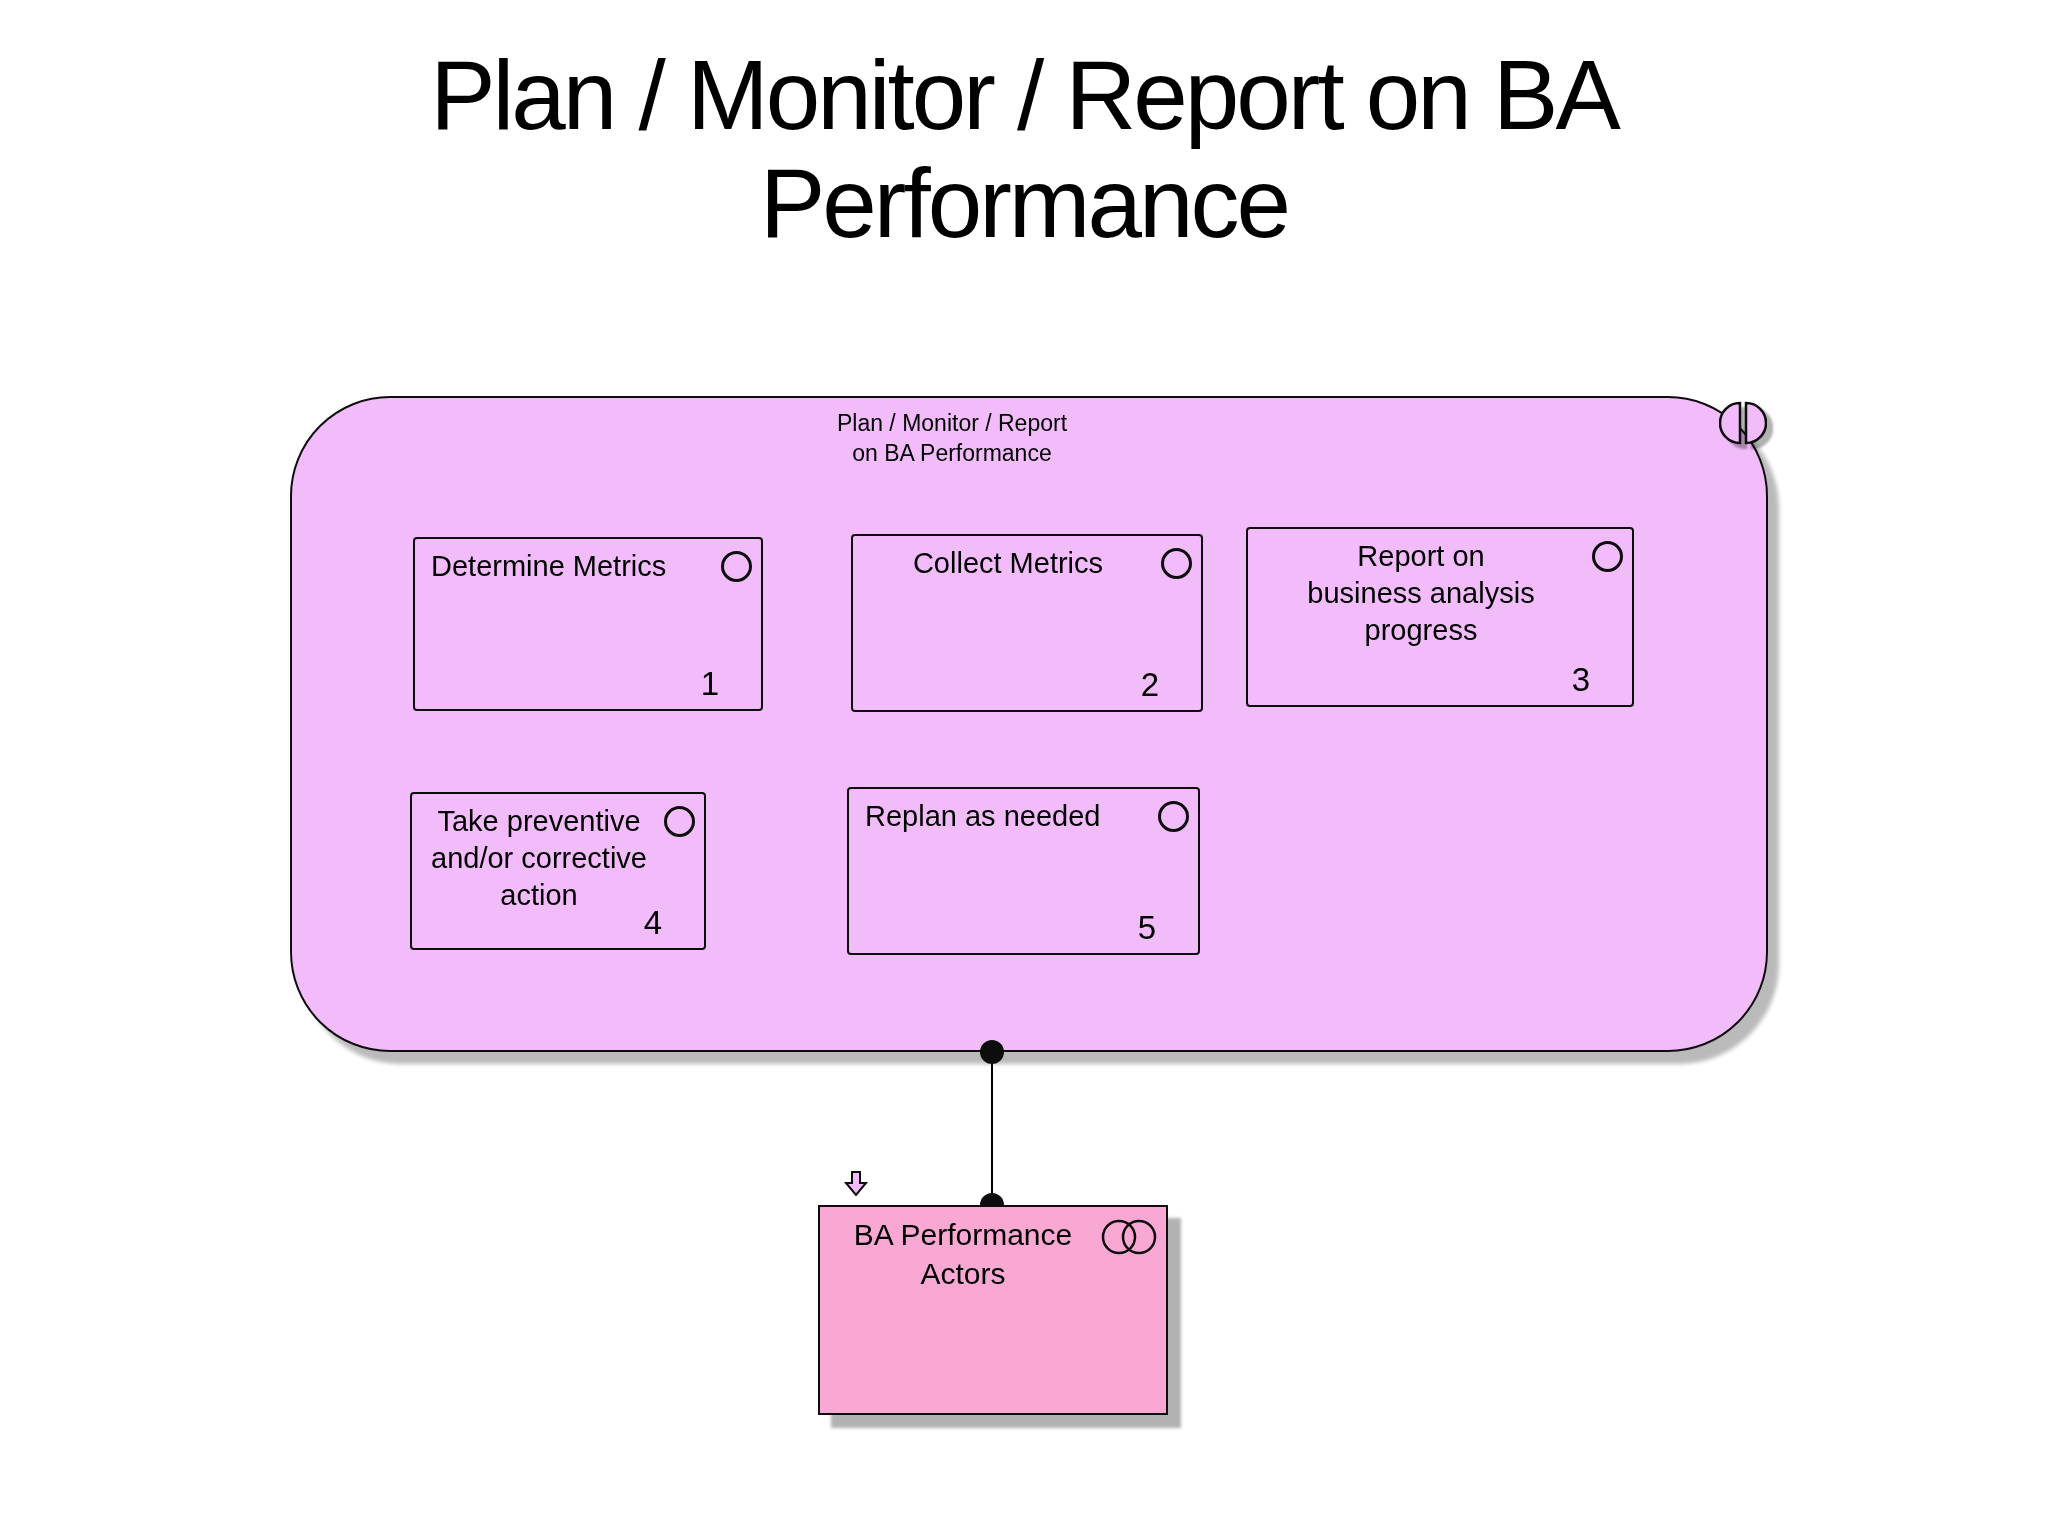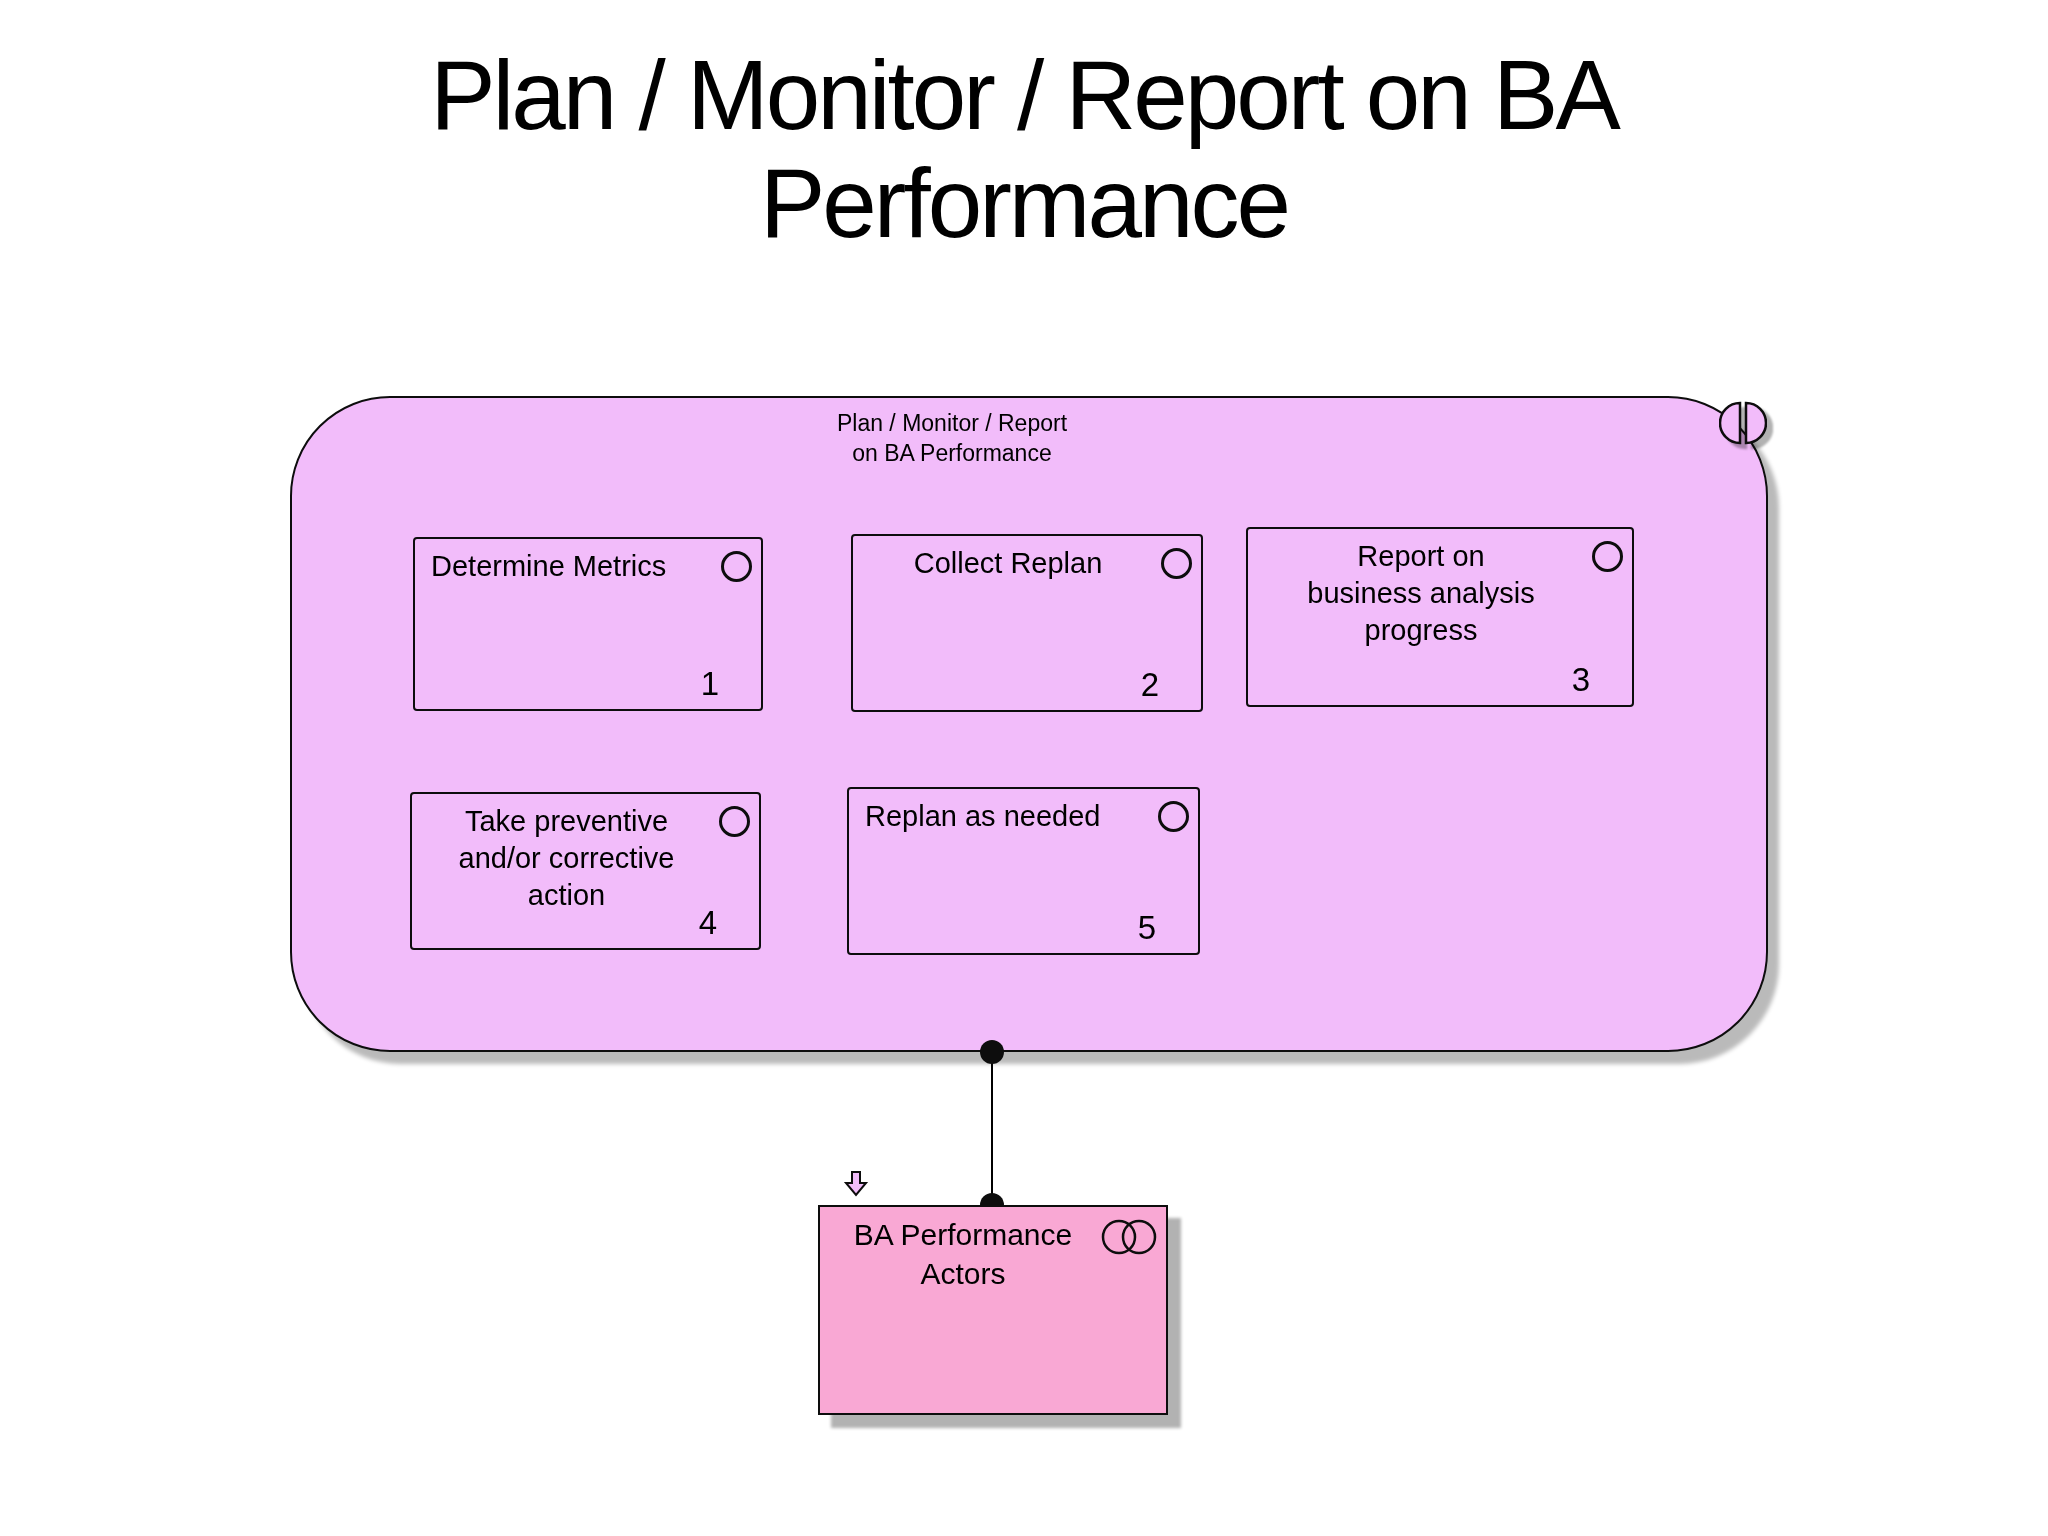--- a/index.html
+++ b/index.html
@@ -20,21 +20,21 @@
 
   .interaction-icon { position:absolute; left:1719px; top:400px;
     filter:drop-shadow(6px 5px 1px rgba(0,0,0,0.30)); }
 
   
   .activity { position:absolute; background:#f2bcfa; border:2px solid #0d0d0d;
     border-radius:4px;padding-left:12px; }
   .b1 { left:413px; top:537px; width:350px; height:174px; }
   .b2 { left:851px; top:534px; width:352px; height:178px; }
   .b3 { left:1246px; top:527px; width:388px; height:180px; }
-  .b4 { left:410px; top:792px; width:351px; height:158px; }
+  .b4 { left:410px; top:792px; width:296px; height:158px; }
   .b5 { left:847px; top:787px; width:353px; height:168px; }
   .activity-label { position:absolute; top:9px; left:16px; right:56px;
     font-size:29px; line-height:1.28; white-space:pre-line; }
   .align-left  .activity-label { text-align:left; }
   .align-center .activity-label { text-align:center; left:10px; right:48px; }
   .circle-icon { position:absolute; top:12px; right:9px; width:31px; height:31px;
     border:3px solid #0d0d0d; border-radius:50%; background:transparent; }
   .activity-number { position:absolute; right:42px; bottom:6px; font-size:33px; }
 
   
@@ -73,21 +73,21 @@
     <path d="M27,3 A20,20 0 0 1 27,43 Z" fill="#f2bcfa" stroke="#0d0d0d" stroke-width="2.5"></path>
   </svg>
 
   <div class="activity b1 align-left">
     <div class="activity-label">Determine Metrics</div>
     <div class="circle-icon"></div>
     <div class="activity-number">1</div>
   </div>
 
   <div class="activity b2 align-center">
-    <div class="activity-label">Collect Replan</div>
+    <div class="activity-label">Collect Metrics</div>
     <div class="circle-icon"></div>
     <div class="activity-number">2</div>
   </div>
 
   <div class="activity b3 align-center">
     <div class="activity-label">Report on
 business analysis
 progress</div>
     <div class="circle-icon"></div>
     <div class="activity-number">3</div>

